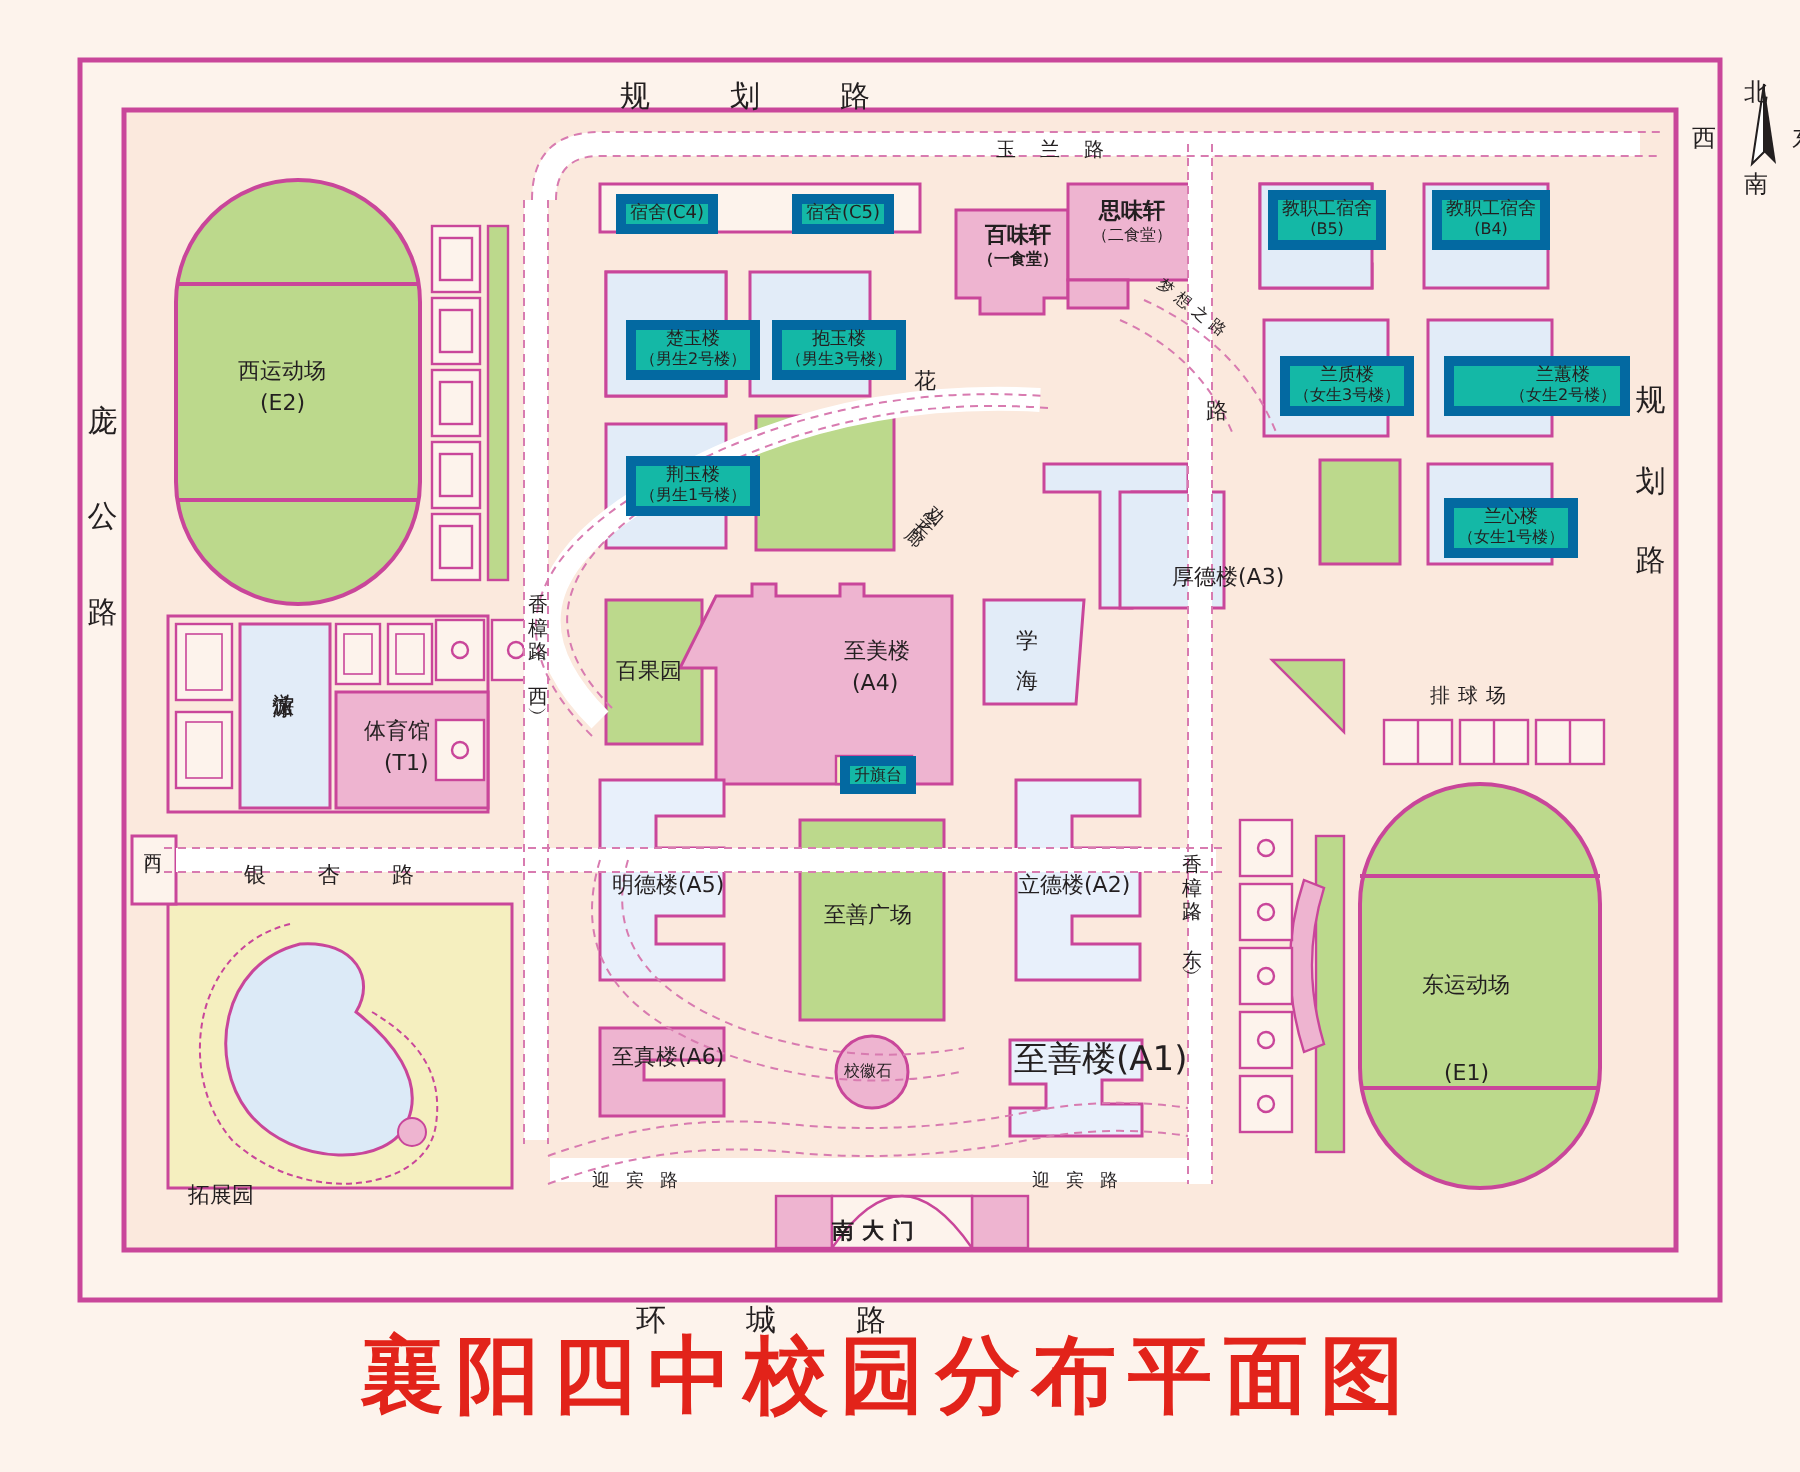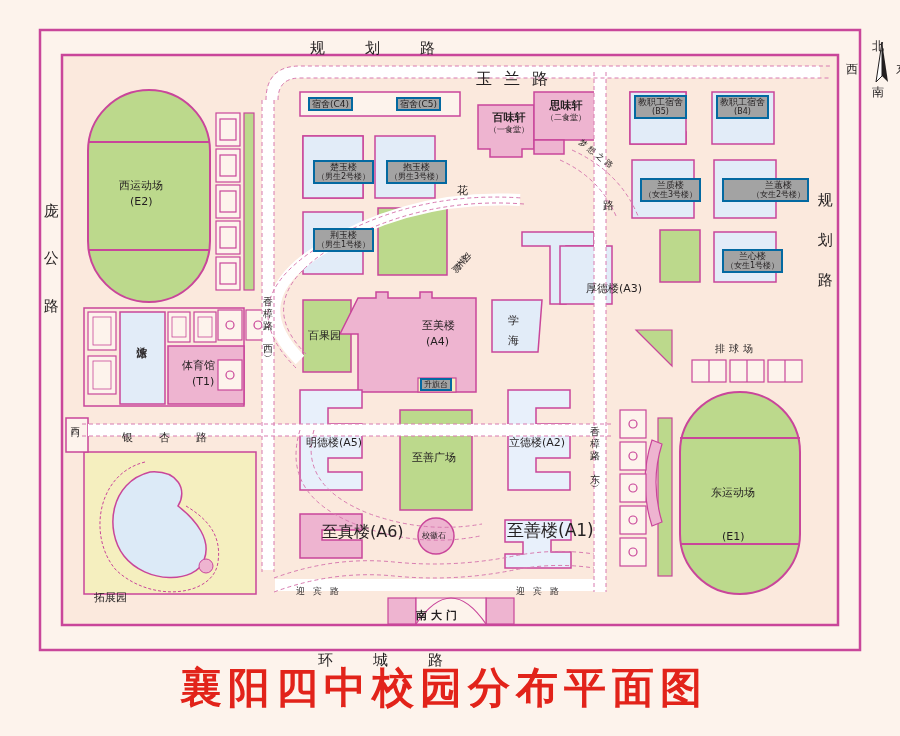--- a/index.html
+++ b/index.html
@@ -5,21 +5,21 @@
   html,body{margin:0;padding:0;}
   body{
     width:900px;height:736px;
     background:#fdf3ec;
     font-family:"DejaVu Sans","Liberation Sans",sans-serif;
     overflow:hidden;
     position:relative;
   }
   #map{position:absolute;left:0;top:0;width:900px;height:736px;}
   .lbl{position:absolute;color:#231f20;white-space:nowrap;text-align:center;line-height:1.15;}
-  .lbl.boxed{background:#a3a3a3;border:2px solid #0369a1;padding:0 2px;}
+  .lbl.boxed{background:#14b8a6;border:5px solid #0369a1;padding:0 2px;}
   .vert{writing-mode:vertical-rl;text-orientation:upright;}
   .title{
     position:absolute;left:0;top:660px;width:888px;text-align:center;
     font-size:42px;font-weight:bold;color:#e2231a;letter-spacing:6px;
     font-family:"DejaVu Sans","Liberation Sans",sans-serif;
   }
   .sub{font-size:8px;display:block;}
 </style>
 </head>
 <body>
@@ -219,21 +219,21 @@
 <div class="lbl" style="left:872px;top:40px;font-size:12px;">北</div>
 <div class="lbl" style="left:872px;top:86px;font-size:12px;">南</div>
 <div class="lbl" style="left:896px;top:63px;font-size:12px;">东</div>
 <div class="lbl" style="left:846px;top:63px;font-size:12px;">西</div>
 
 <div class="lbl" style="left:310px;top:40px;font-size:15px;letter-spacing:40px;">规划路</div>
 <div class="lbl vert" style="left:816px;top:180px;font-size:15px;letter-spacing:40px;">规划路</div>
 <div class="lbl" style="left:318px;top:652px;font-size:15px;letter-spacing:40px;">环城路</div>
 <div class="lbl vert" style="left:42px;top:190px;font-size:15px;letter-spacing:48px;">庞公路</div>
 
-<div class="lbl" style="left:476px;top:70px;font-size:16px;letter-spacing:12px;">玉兰路</div>
+<div class="lbl" style="left:498px;top:70px;font-size:10px;letter-spacing:12px;">玉兰路</div>
 <div class="lbl" style="left:457px;top:185px;font-size:11px;">花</div>
 <div class="lbl" style="left:603px;top:200px;font-size:11px;">路</div>
 <div class="lbl" style="left:463px;top:245px;font-size:9px;transform:rotate(42deg);letter-spacing:5px;writing-mode:vertical-rl;text-orientation:upright;">劝学长廊</div>
 <div class="lbl" style="left:575px;top:150px;font-size:8px;transform:rotate(38deg);letter-spacing:3px;">梦想之路</div>
 <div class="lbl vert" style="left:262px;top:288px;font-size:10px;letter-spacing:12px;">香樟路（西）</div>
 <div class="lbl vert" style="left:589px;top:418px;font-size:10px;letter-spacing:12px;">香樟路（东）</div>
 <div class="lbl" style="left:122px;top:432px;font-size:11px;letter-spacing:26px;">银杏路</div>
 <div class="lbl" style="left:296px;top:586px;font-size:9px;letter-spacing:8px;">迎宾路</div>
 <div class="lbl" style="left:516px;top:586px;font-size:9px;letter-spacing:8px;">迎宾路</div>
 
@@ -253,21 +253,21 @@
 <div class="lbl" style="left:308px;top:330px;font-size:11px;">百果园</div>
 <div class="lbl" style="left:412px;top:452px;font-size:11px;">至善广场</div>
 <div class="lbl" style="left:422px;top:531px;font-size:8px;">校徽石</div>
 <div class="lbl boxed" style="left:420px;top:378px;font-size:8px;">升旗台</div>
 <div class="lbl" style="left:508px;top:315px;font-size:11px;">学</div>
 <div class="lbl" style="left:508px;top:335px;font-size:11px;">海</div>
 
 <div class="lbl" style="left:422px;top:320px;font-size:11px;">至美楼</div>
 <div class="lbl" style="left:426px;top:336px;font-size:11px;">(A4)</div>
 <div class="lbl" style="left:306px;top:437px;font-size:11px;">明德楼(A5)</div>
-<div class="lbl" style="left:306px;top:523px;font-size:16px;margin-left:16px;">至真楼(A6)</div>
+<div class="lbl" style="left:306px;top:523px;font-size:11px;">至真楼(A6)</div>
 <div class="lbl" style="left:509px;top:437px;font-size:11px;">立德楼(A2)</div>
 <div class="lbl" style="left:507px;top:521px;font-size:17px;">至善楼(A1)</div>
 <div class="lbl" style="left:551px;top:283px;font-size:11px;padding-left:35px;">厚德楼(A3)</div>
 
 <div class="lbl boxed" style="left:308px;top:97px;font-size:9px;">宿舍(C4)</div>
 <div class="lbl boxed" style="left:396px;top:97px;font-size:9px;">宿舍(C5)</div>
 
 <div class="lbl boxed" style="left:313px;top:160px;font-size:9px;">
   <span>楚玉楼</span>
   <span class="sub">（男生2号楼）</span>
@@ -298,18 +298,18 @@
   <span>兰蕙楼</span>
   <span class="sub">（女生2号楼）</span>
 </div>
 <div class="lbl boxed" style="left:722px;top:249px;font-size:9px;">
   <span>兰心楼</span>
   <span class="sub">（女生1号楼）</span>
 </div>
 
 <div class="lbl" style="left:489px;top:112px;font-size:11px;font-weight:bold;">
   <span>百味轩</span>
-  <span class="sub" style="font-weight:normal;">（一食堂）</span>
+  <span class="sub" style="font-weight:bold;">（一食堂）</span>
 </div>
 <div class="lbl" style="left:546px;top:100px;font-size:11px;font-weight:bold;">
   <span>思味轩</span>
   <span class="sub" style="font-weight:normal;">（二食堂）</span>
 </div>
 
 </body></html>

